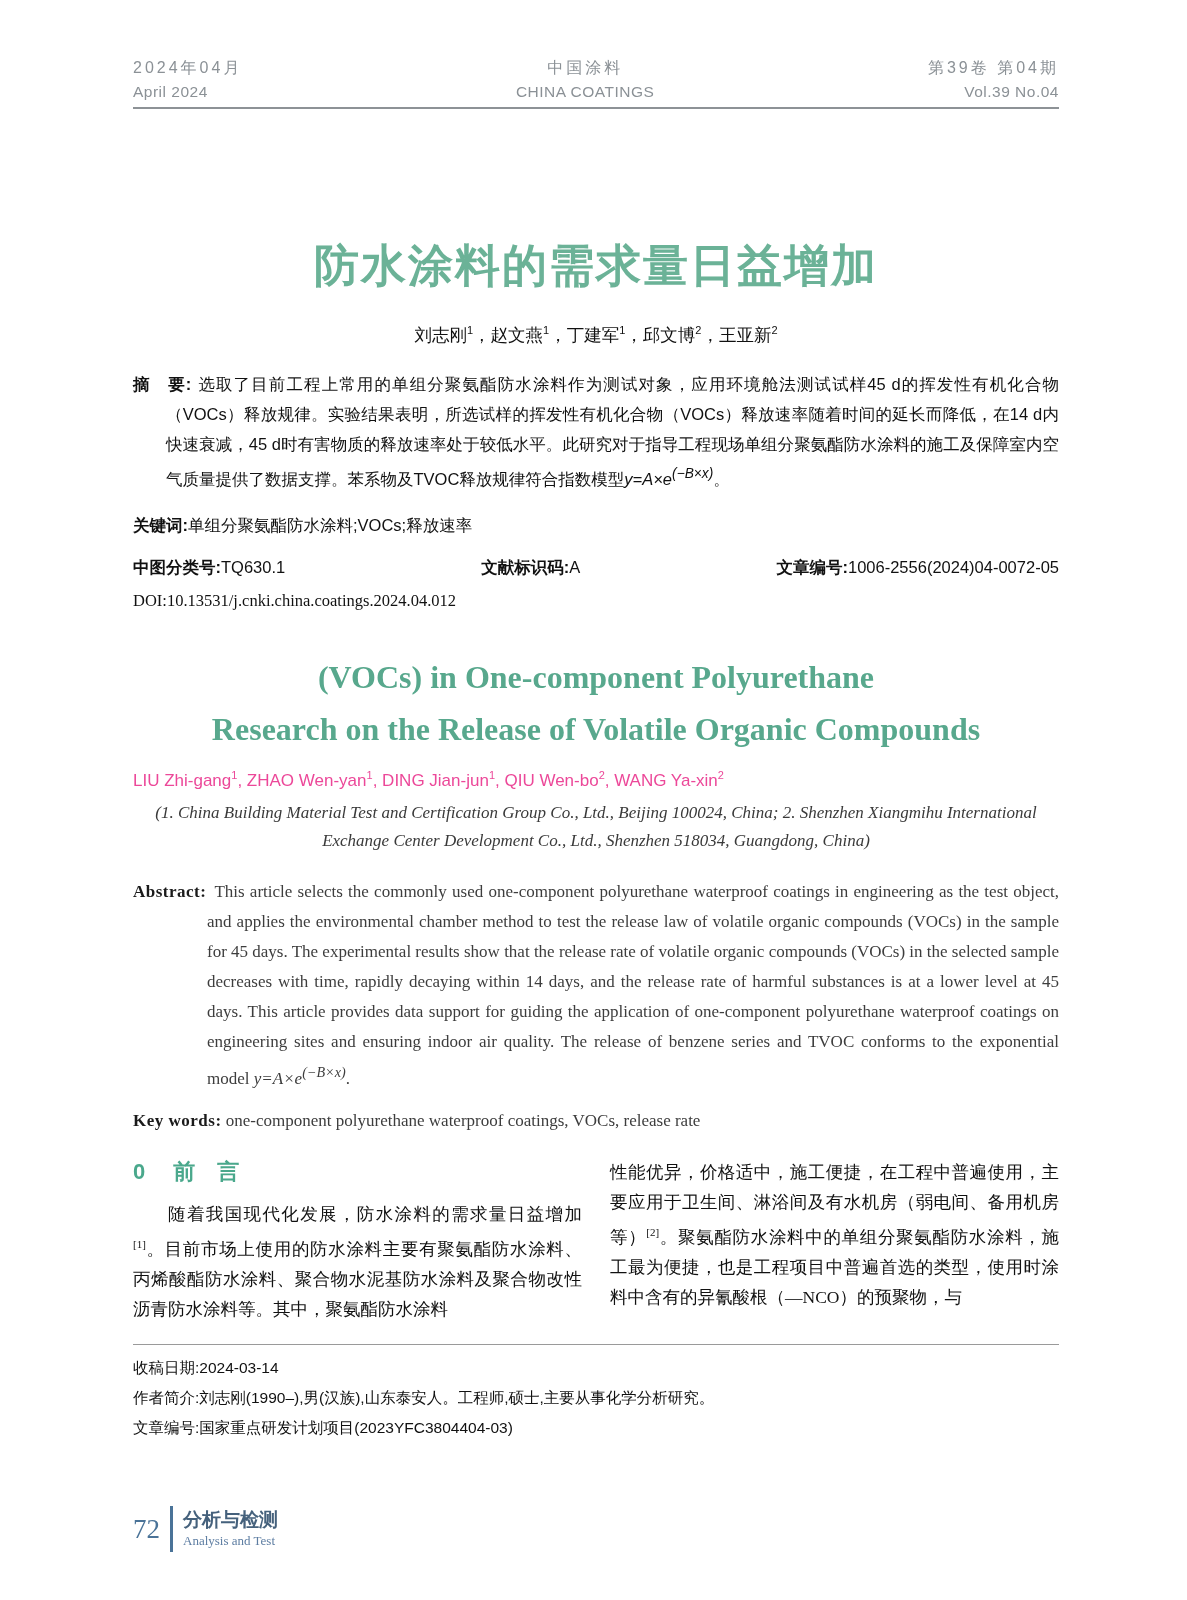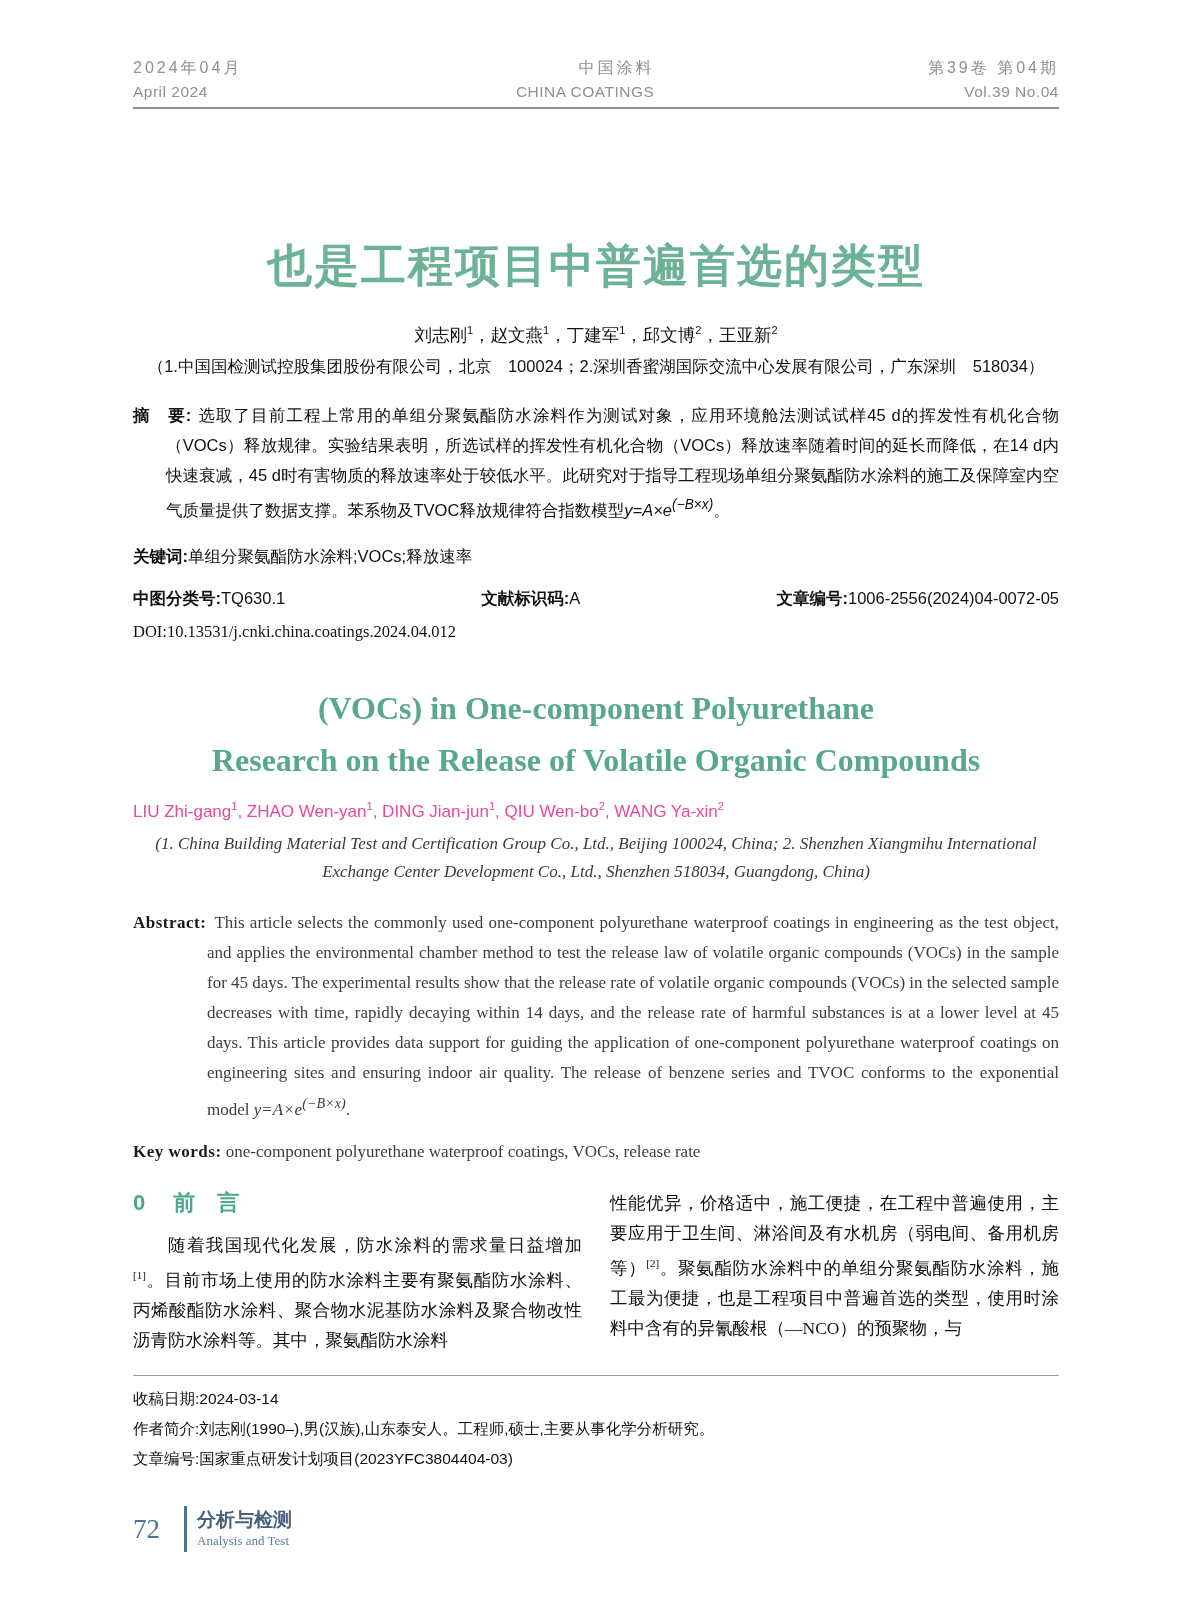--- a/index.html
+++ b/index.html
@@ -6,21 +6,21 @@
   .page {
     position:relative; width:1187px; height:1600px; background:#ffffff;
     overflow:hidden; font-family:"Liberation Sans", sans-serif; color:#1a1a1a;
   }
   .content { width:926px; margin-left:133px; }
 
   
   .header-row { display:flex; justify-content:space-between; padding-top:56px;
     color:#8b9196; font-size:16px; line-height:24px; }
   .header-col { display:flex; flex-direction:column; }
-  .header-col.center { text-align:right; }
+  .header-col.center { text-align:center; }
   .header-col.right { text-align:right; }
   .hdr-cn { letter-spacing:3px; }
   .hdr-en { font-size:15.5px; letter-spacing:0.5px; }
   .header-rule { border-bottom:2px solid #8d9296; margin-top:3px; }
 
   
   .cn-title { margin-top:128px; text-align:center; font-weight:bold;
     font-size:45px; line-height:58px; letter-spacing:2px; color:#6bb297; }
 
   
@@ -66,21 +66,21 @@
   .col p.indent { text-indent:2em; }
   .ref { font-size:11px; }
 
   
   .footnote-rule { border-top:1.5px solid #9a9a9a; margin-top:20px; }
   .footnotes { margin-top:8px; font-size:15.5px; line-height:30px; color:#111;
     font-family:"Liberation Sans", sans-serif; }
 
   
   .footer { position:absolute; left:133px; bottom:48px; display:flex; align-items:center; }
-  .footer .pagenum { font-family:"Liberation Serif", serif; font-size:27px; color:#4a7398; margin-right:24px; }
+  .footer .pagenum { font-family:"Liberation Serif", serif; font-size:27px; color:#4a7398; margin-right:10px; }
   .footer .bar { width:3px; height:46px; background:#4a7398; margin-right:10px; }
   .footer .sec-cn { font-weight:bold; font-size:19px; color:#45617c; line-height:24px; }
   .footer .sec-en { font-family:"Liberation Serif", serif; font-size:13px; color:#5d7da2; line-height:18px; }
 </style>
 </head>
 <body>
 
 <div class="page">
   <div class="content">
 
@@ -94,27 +94,26 @@
         <span class="hdr-en">CHINA COATINGS</span>
       </div>
       <div class="header-col right">
         <span class="hdr-cn">第39卷 第04期</span>
         <span class="hdr-en">Vol.39  No.04</span>
       </div>
     </div>
     <div class="header-rule"></div>
 
     <div class="cn-title">
-      <div>也是工程项目中普遍首选的类型</div>
+      <div>防水涂料的需求量日益增加</div>
     </div>
 
     <div class="authors-cn">
       <span>刘志刚</span><sup>1</sup><span>，</span><span>赵文燕</span><sup>1</sup><span>，</span><span>丁建军</span><sup>1</sup><span>，</span><span>邱文博</span><sup>2</sup><span>，</span><span>王亚新</span><sup>2</sup>
     </div>
-    <div class="affil-cn">（1.中国国检测试控股集团股份有限公司，北京　100024；2.深圳香蜜湖国际交流中心发展有限公司，广东深圳　518034）</div>
 
     <p class="abstract-cn"><span class="lbl">摘　要:</span><span>选取了目前工程上常用的单组分聚氨酯防水涂料作为测试对象，应用环境舱法测试试样45 d的挥发性有机化合物（VOCs）释放规律。实验结果表明，所选试样的挥发性有机化合物（VOCs）释放速率随着时间的延长而降低，在14 d内快速衰减，45 d时有害物质的释放速率处于较低水平。此研究对于指导工程现场单组分聚氨酯防水涂料的施工及保障室内空气质量提供了数据支撑。苯系物及TVOC释放规律符合指数模型</span><span class="formula">y=A×e</span><sup class="formula">(−B×x)</sup><span>。</span></p>
 
     <p class="keywords-cn"><span class="lbl">关键词:</span><span>单组分聚氨酯防水涂料;VOCs;释放速率</span></p>
 
     <div class="meta-row">
       <span><span class="lbl">中图分类号:</span><span>TQ630.1</span></span>
       <span><span class="lbl">文献标识码:</span><span>A</span></span>
       <span><span class="lbl">文章编号:</span><span>1006-2556(2024)04-0072-05</span></span>
     </div>

